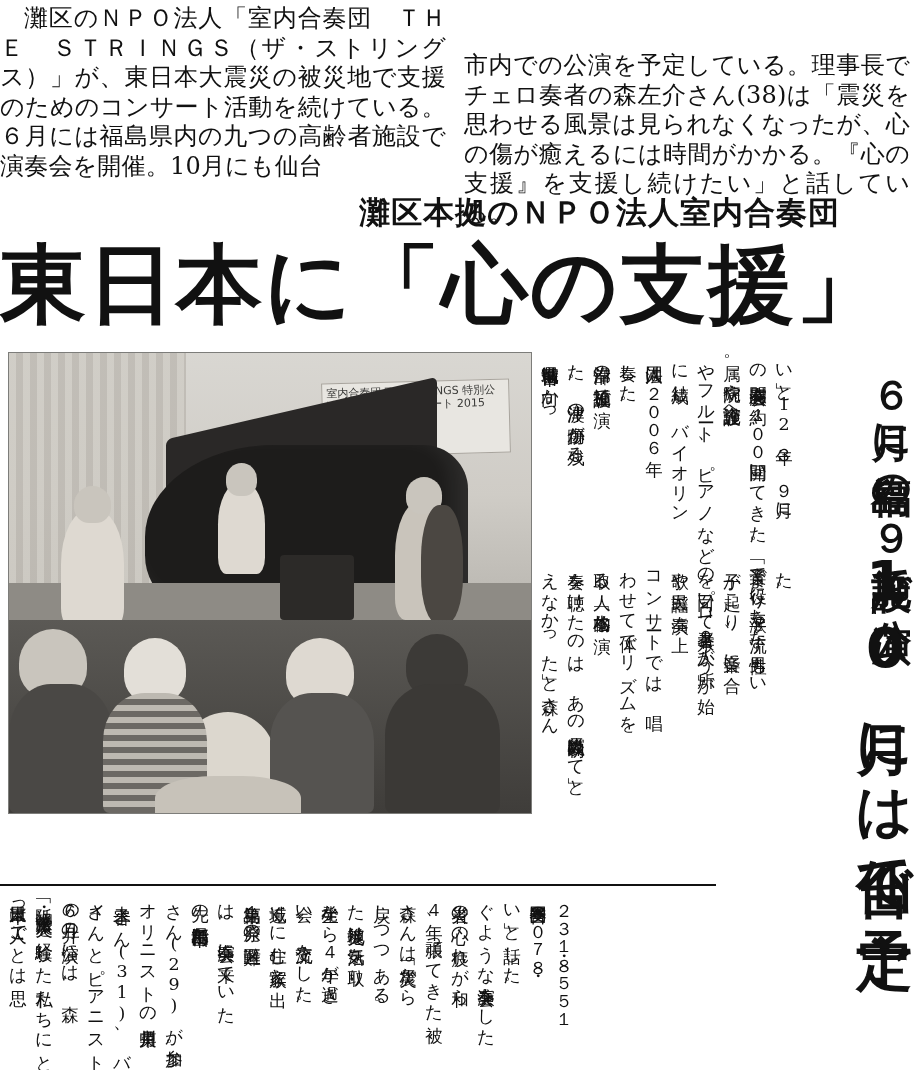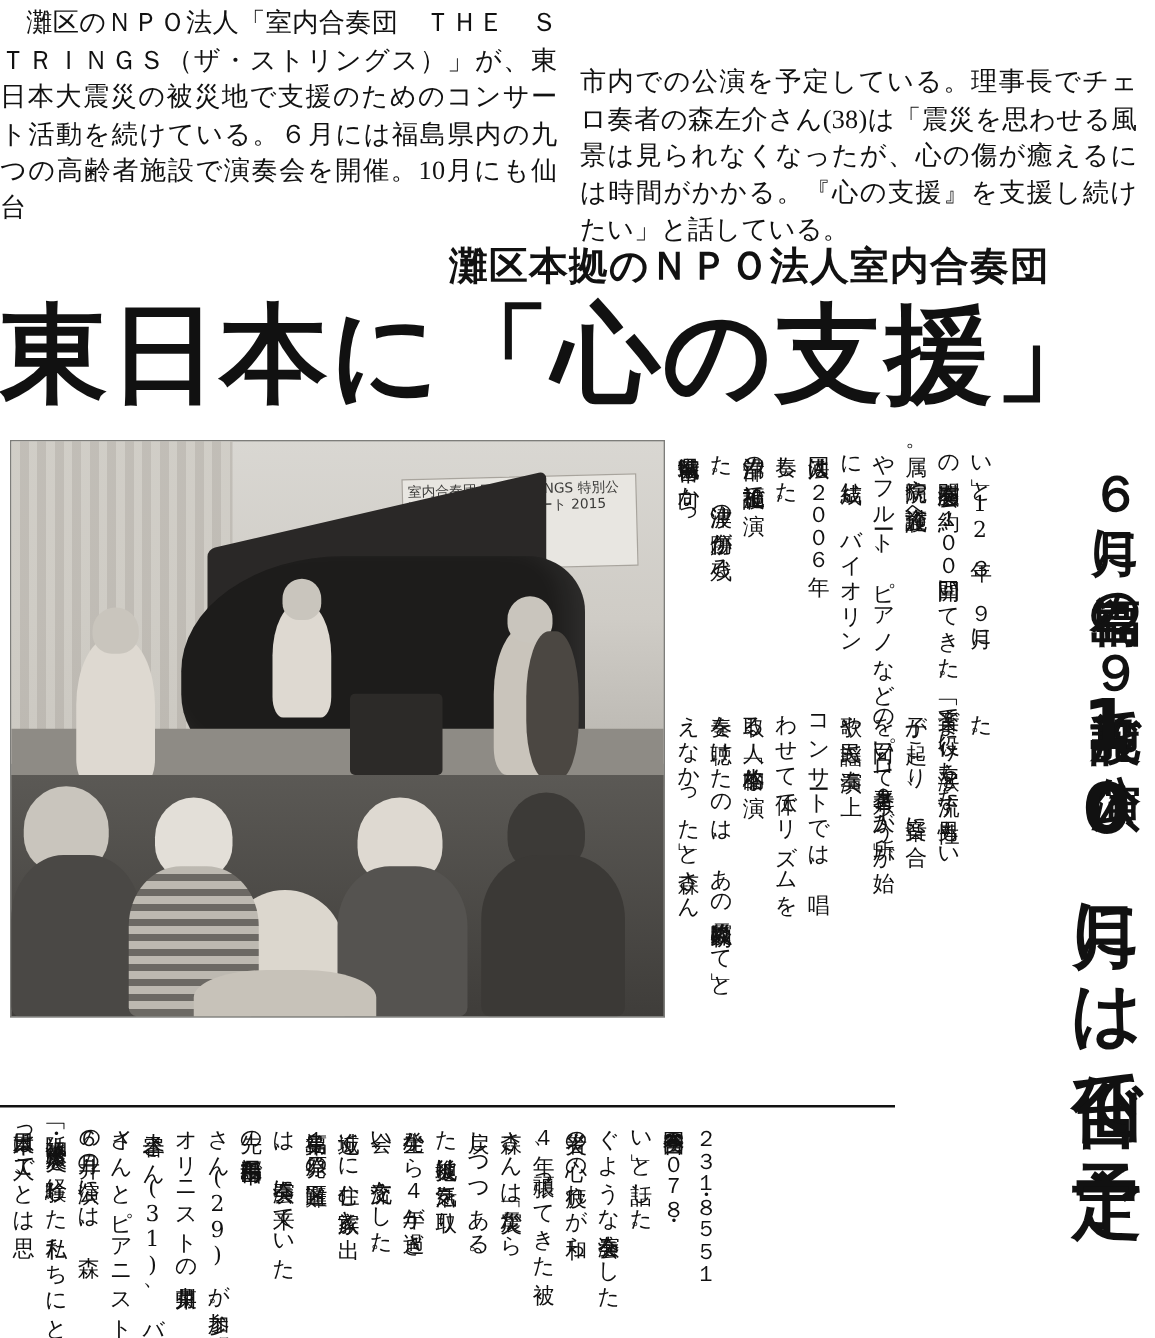--- a/index.html
+++ b/index.html
@@ -26,25 +26,24 @@
     position: absolute;
     top: 4px;
     left: 0;
     width: 924px;
     height: 178px;
     display: flex;
     gap: 18px;
   }
   .lead-col {
     width: 446px;
-    font-size: 21px;
+    font-size: 24px;
     line-height: 29.5px;
     letter-spacing: 0.2px;
     text-align: justify;
-    font-family: Liberation Serif, serif;
   }
   .lead-col p {
     margin: 0;
     text-indent: 1em;
   }
   .lead-col.right p { text-indent: 0; margin-top: 47px; }
   .sign {
     display: block;
     text-align: right;
     margin-top: 2px;

